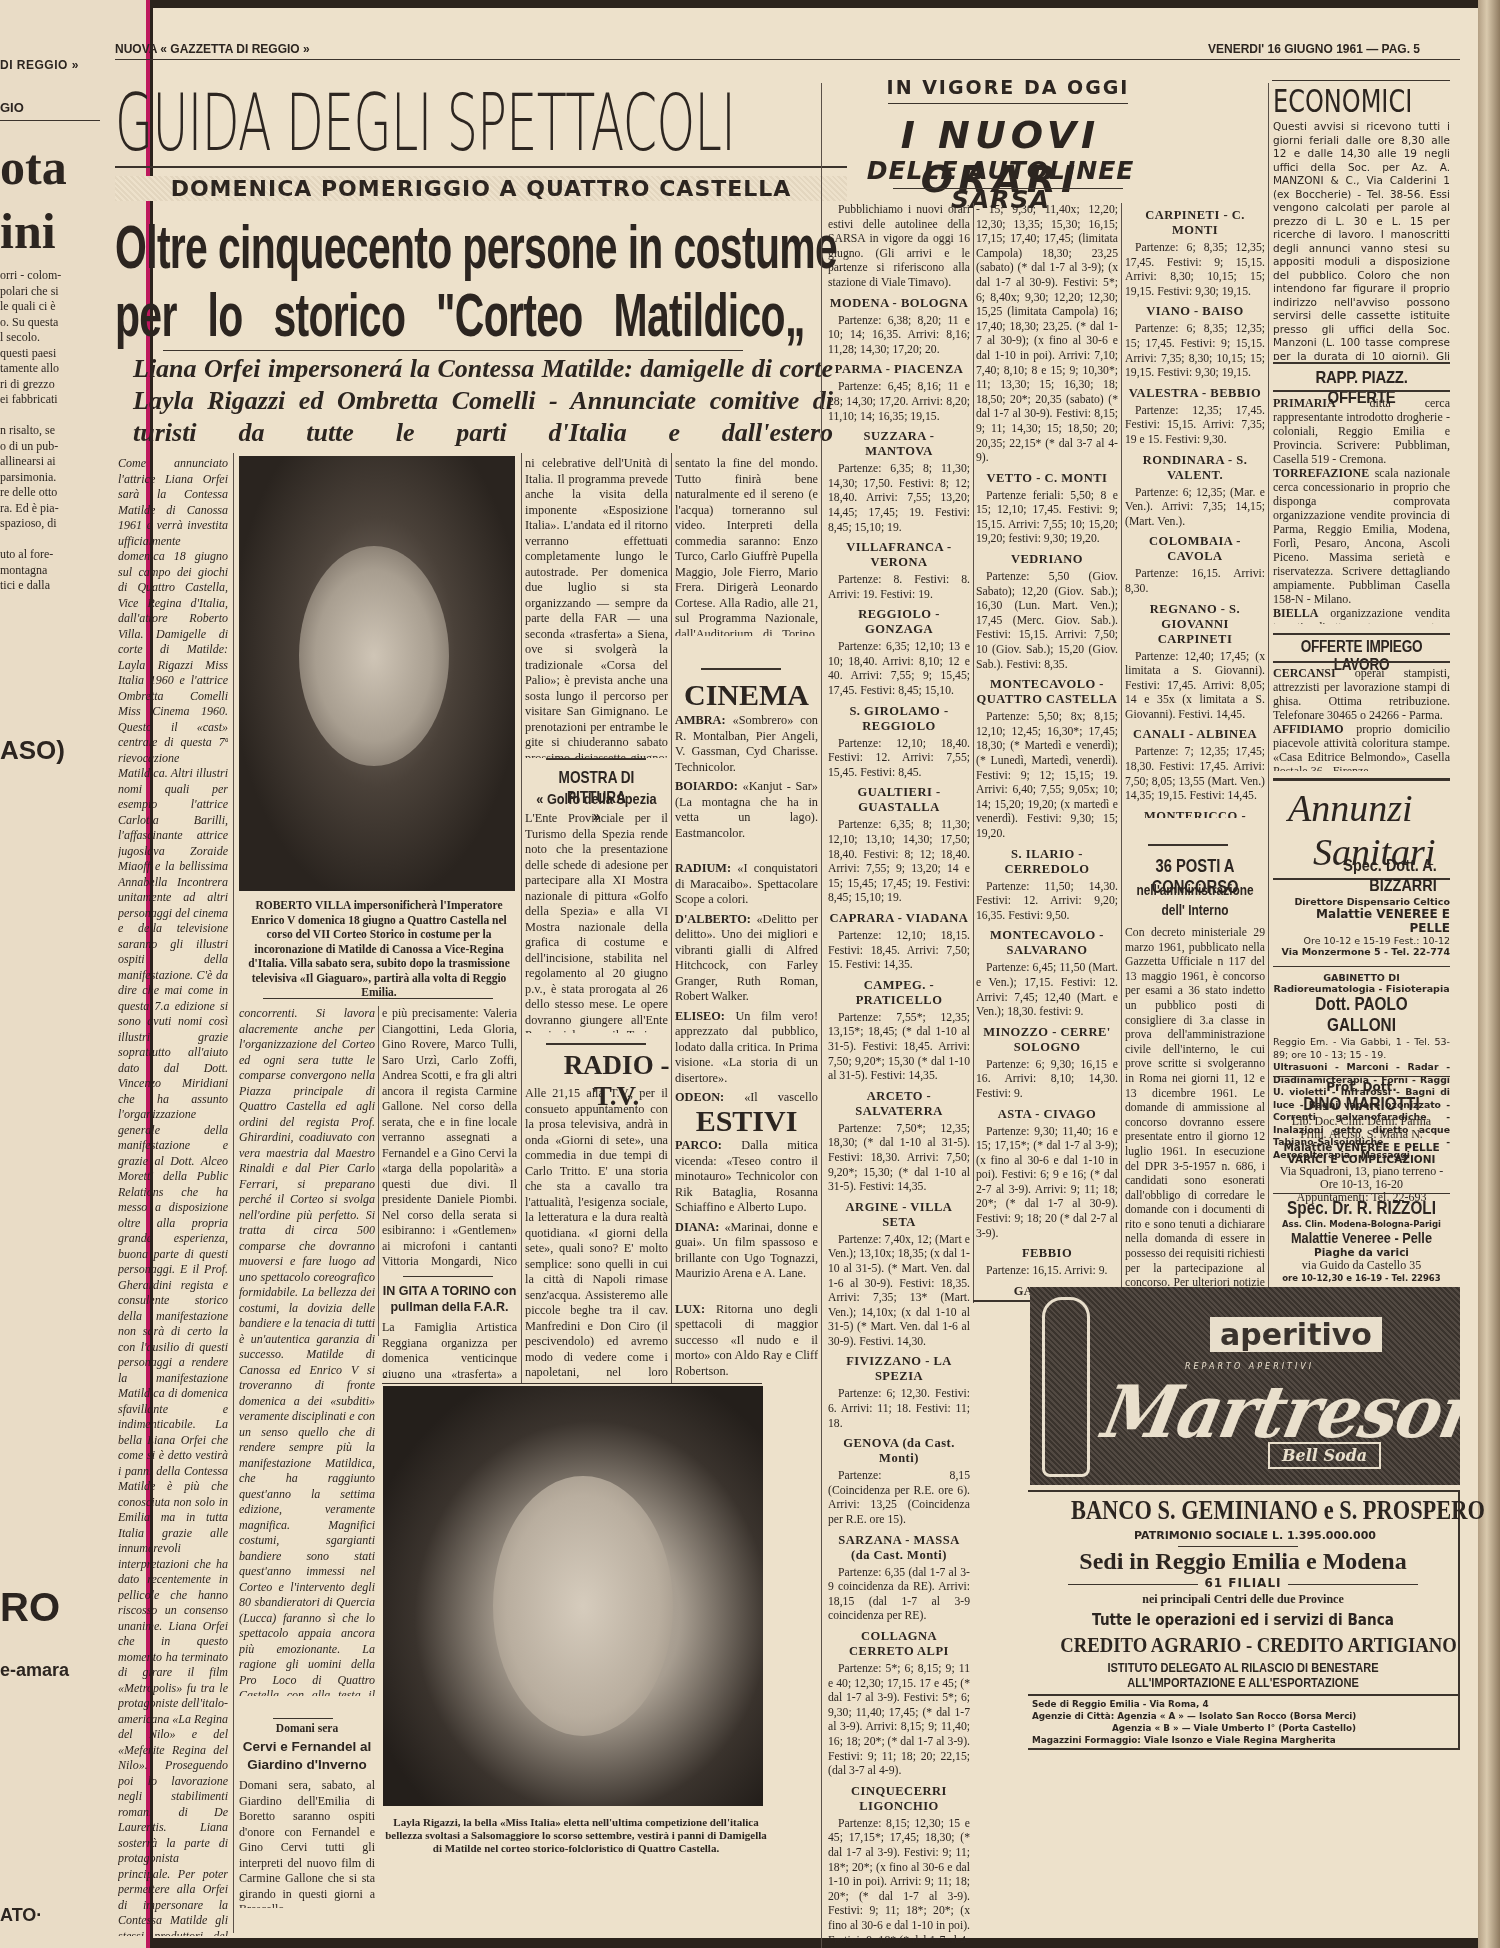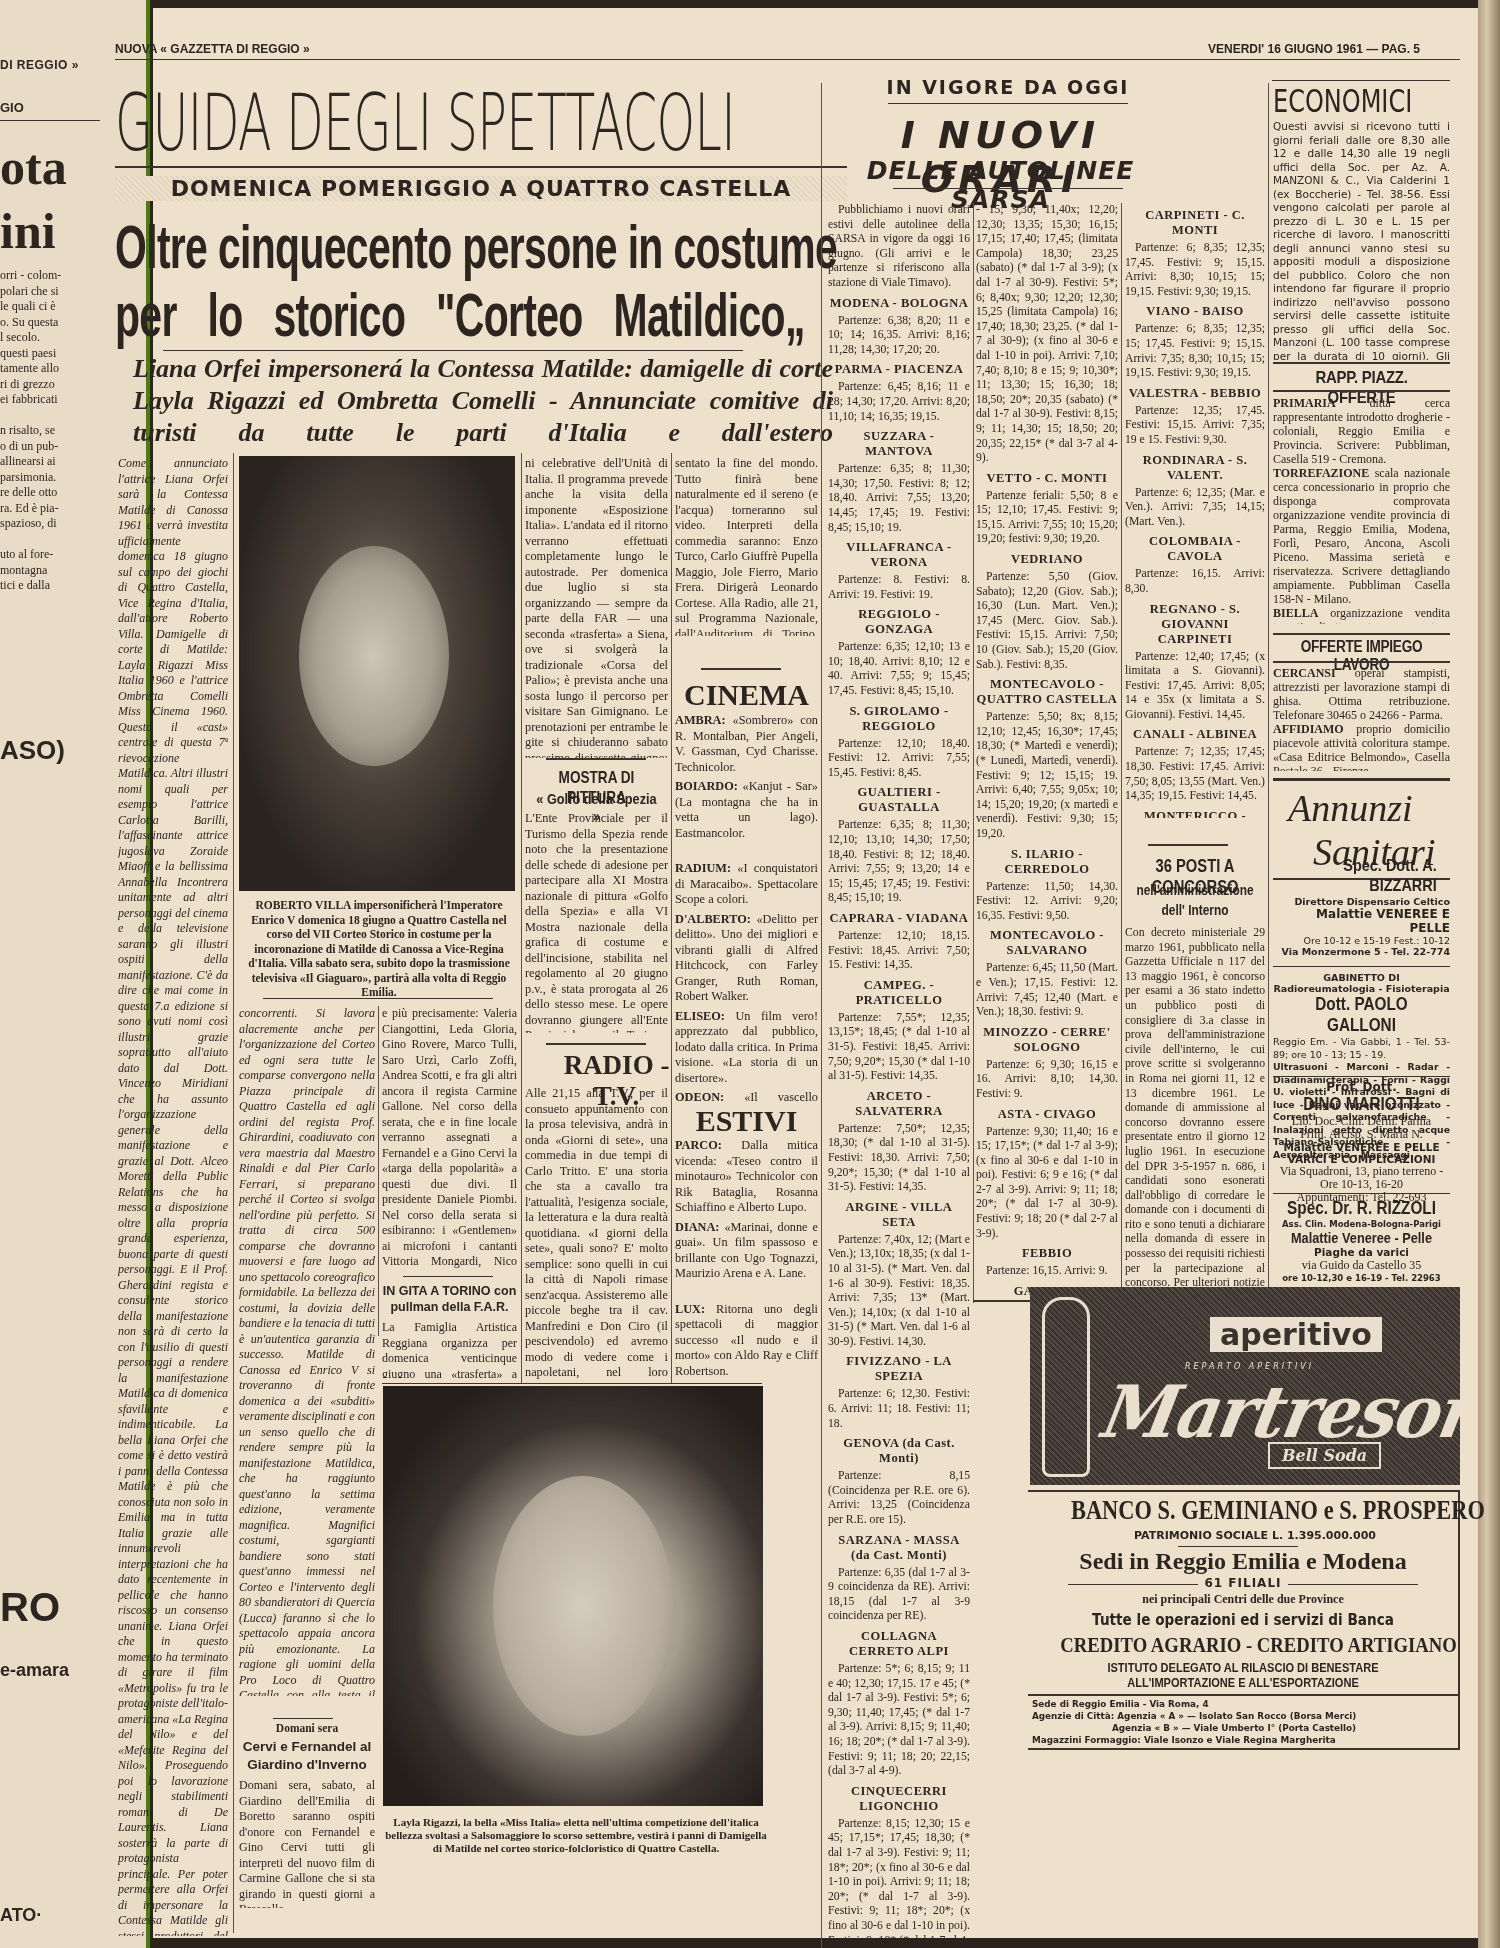--- a/index.html
+++ b/index.html
@@ -1,18 +1,18 @@
 <!DOCTYPE html>
 <html><head>
 <meta charset="utf-8">
 <style>
   *{box-sizing:border-box;margin:0;padding:0}
   html,body{width:1500px;height:1948px;overflow:hidden;background:#2b231c}
   body{position:relative;font-family:"Liberation Serif",serif;color:#2c2520}
-  .spine{position:absolute;left:0;top:0;width:150px;height:1948px;background:#e9dcc6;border-right:4px solid #4d7c0f;overflow:hidden}
+  .spine{position:absolute;left:0;top:0;width:150px;height:1948px;background:#e9dcc6;border-right:4px solid #be185d;overflow:hidden}
   .spine .masth{position:absolute;left:0;top:58px;font:bold 12px "Liberation Sans",sans-serif;letter-spacing:.5px}
   .spine .sub{position:absolute;left:0;top:100px;font:bold 13px "Liberation Sans",sans-serif}
   .spine .big{position:absolute;left:0;top:135px;font:bold 50px "Liberation Serif",serif;line-height:64px}
   .spine .txt{position:absolute;left:0;top:268px;width:142px;font-size:12px;line-height:15.5px;text-align:justify;white-space:pre-line}
   .spine .ad{position:absolute;left:0;width:140px;font:bold 14px "Liberation Sans",sans-serif}
   .page{position:absolute;left:153px;top:8px;width:1325px;height:1930px;background:#ede1cb}
   .edge{position:absolute;right:0;top:0;width:22px;height:1948px;background:linear-gradient(90deg,#b39f84,#d9c9ad 40%,#8e7a60)}
   .hdr{position:absolute;left:0;top:30px;width:1300px;height:22px;font:bold 12px "Liberation Sans",sans-serif;border-bottom:1.5px solid #3b332c}
   .hdr .l{position:absolute;left:0;top:4px}
   .hdr .r{position:absolute;right:40px;top:4px}

